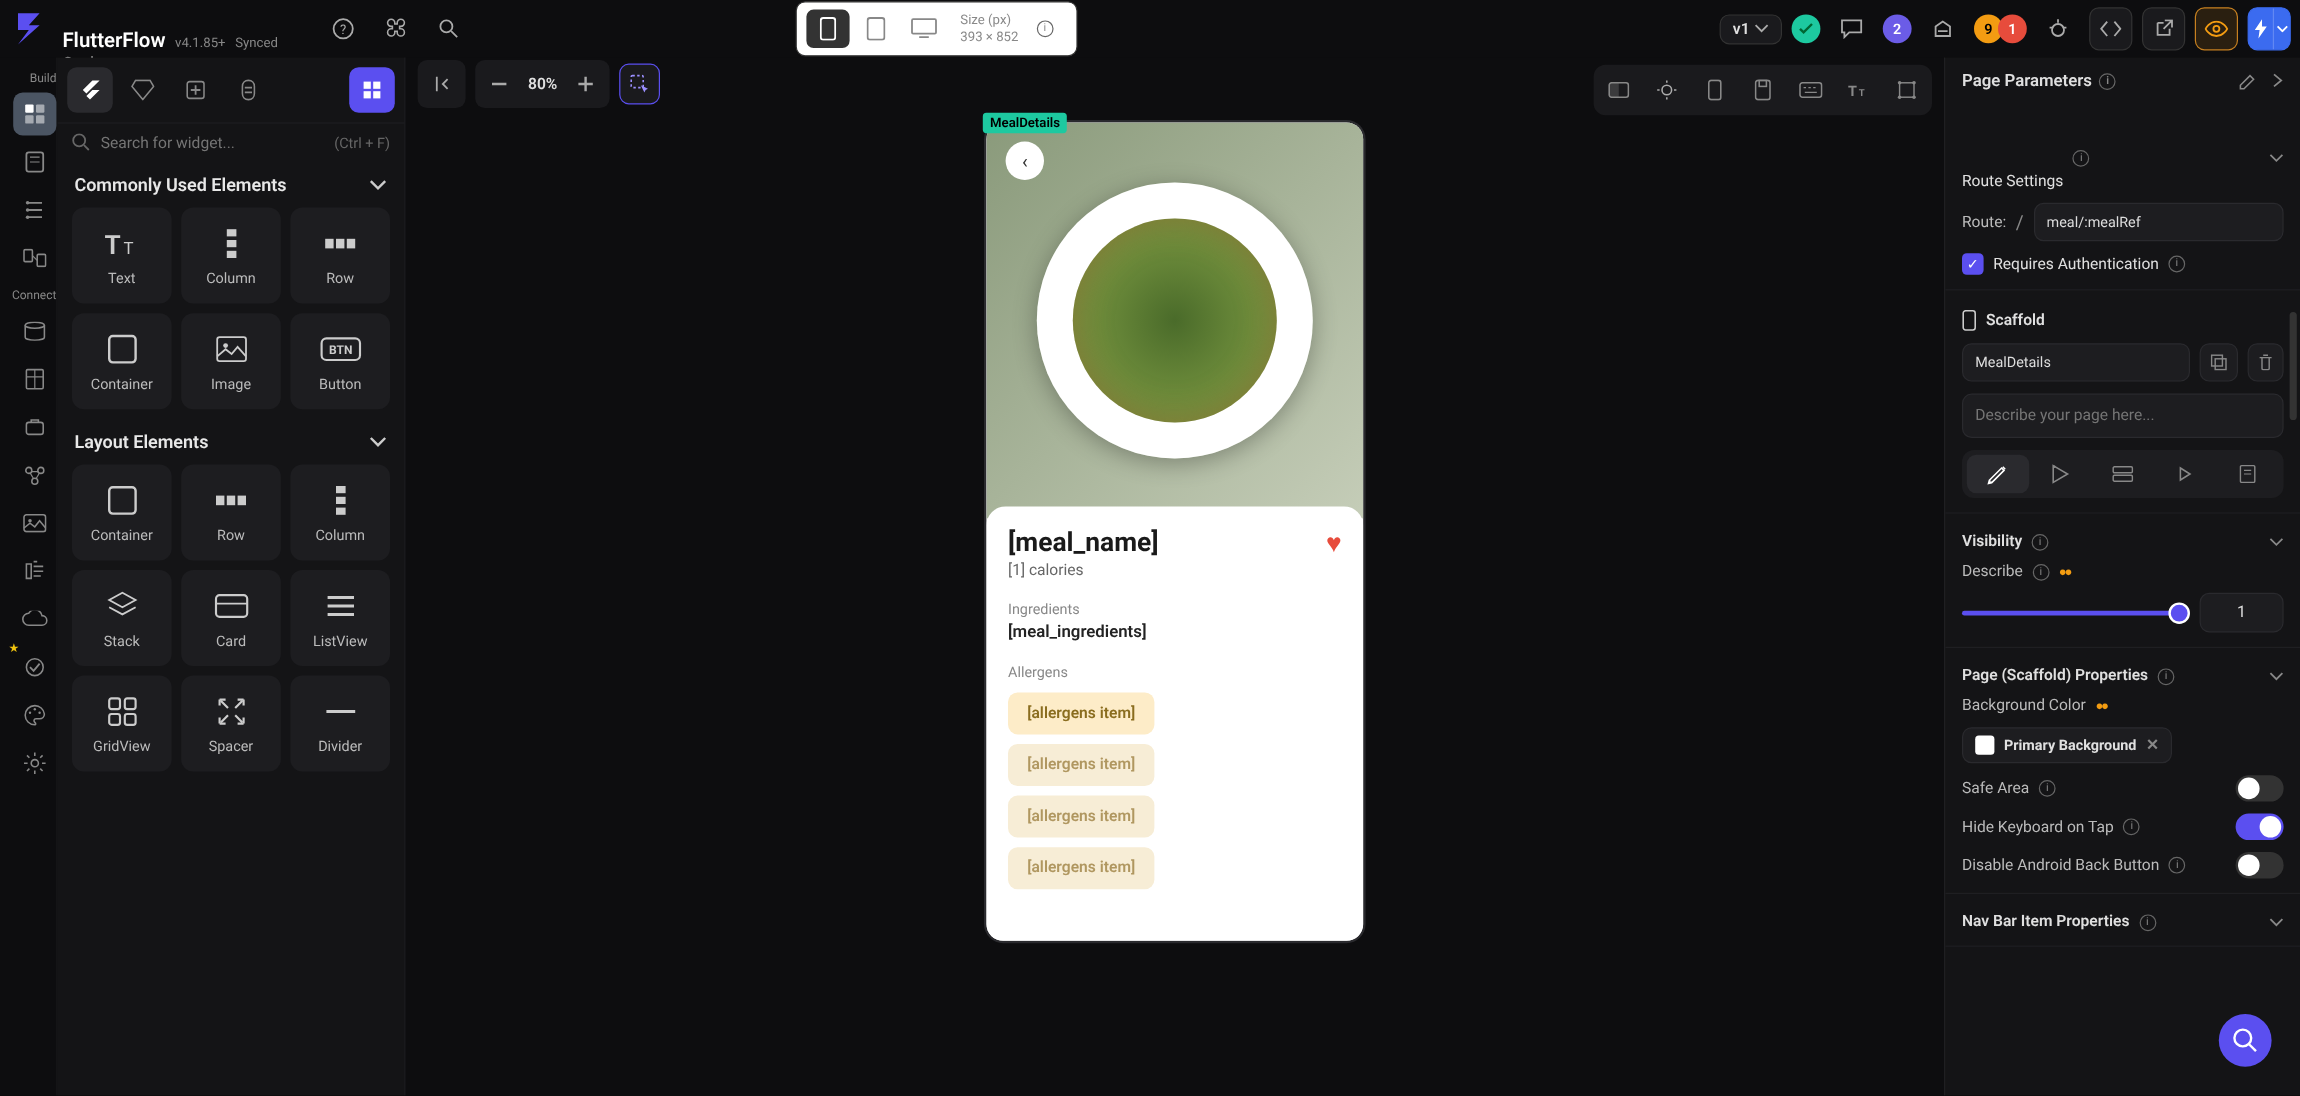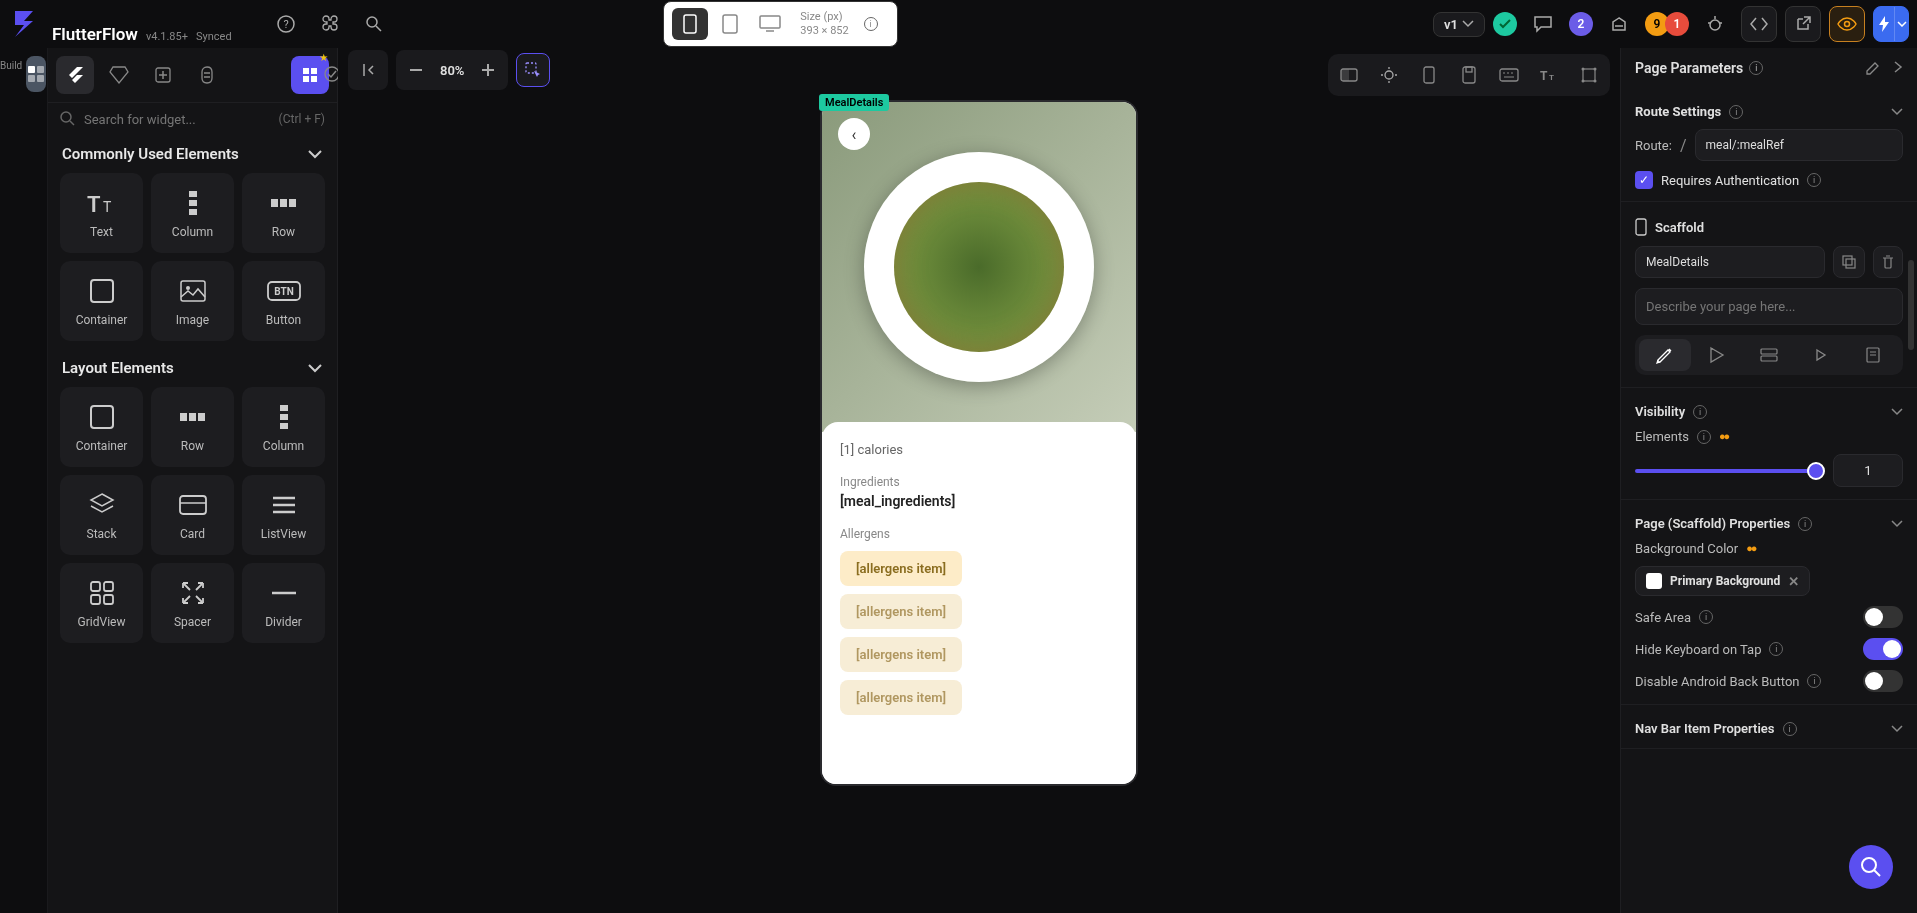--- a/index.html
+++ b/index.html
@@ -30,21 +30,21 @@
 .chip-red { width:24px;height:24px;border-radius:50%;background:#e74c3c;color:#fff;display:flex;align-items:center;justify-content:center;font-size:12px;font-weight:600;margin-left:-4px;}
 .sq-btn { width:36px;height:36px;border:1px solid #333;border-radius:8px;display:flex;align-items:center;justify-content:center;color:#aaa;cursor:pointer;background:#1a1a1d;}
 .sq-btn.orange { border-color:#c78020; background:#2a1f10; color:#f39c12;}
 .sq-btn.blue { background:#3b6bf0; border-color:#3b6bf0; color:#fff;}
 .sq-btn.blue-split { display:flex; padding:0; overflow:hidden;}
 .sq-btn.blue-split span { width:36px; height:36px; display:flex; align-items:center; justify-content:center;}
 .sq-btn.blue-split span:last-child { border-left:1px solid rgba(255,255,255,.2); width:24px;}
 
 
 .workspace { display:flex; height:calc(100% - 48px); }
-.rail { width:48px; background:#0d0d0f; border-right:1px solid #1a1a1d; display:flex; flex-direction:row; align-items:flex-start; padding-top:8px; gap:4px;}
+.rail { width:48px; background:#0d0d0f; border-right:1px solid #1a1a1d; display:flex; flex-direction:column; align-items:flex-end; padding-top:8px; gap:4px;}
 .rail-label { font-size:10px; color:#888; margin:4px 0 2px;}
 .rail .icon-btn.active { background:#4b5563; border-radius:8px;}
 .rail .star { position:relative;}
 .rail .star::before { content:"★"; position:absolute; top:-4px; left:-4px; font-size:10px; color:#f1c40f;}
 
 .widget-panel { width:290px; background:#141416; border-right:1px solid #1f1f22; display:flex; flex-direction:column; }
 .panel-head { display:flex; align-items:center; gap:6px; padding:8px; border-bottom:1px solid #1f1f22;}
 .head-tab { width:38px;height:38px;border-radius:8px;display:flex;align-items:center;justify-content:center;color:#888;cursor:pointer;}
 .head-tab.active { background:#2a2a2e; color:#fff;}
 .head-tab.accent { background:#5b4ff0; color:#fff; margin-left:auto;}
@@ -648,20 +648,24 @@
     <div class="canvas">
       <div class="phone-tag">MealDetails</div>
       <div class="phone">
         <div class="phone-img">
           <div class="plate">
               <div class="salad"></div>
             </div>
           <div class="back-pill">‹</div>
         </div>
         <div class="sheet">
+          <div class="meal-row">
+            <span class="meal-name">[meal_name]</span>
+            <span class="heart">♥</span>
+          </div>
           <div class="calories">[1] calories</div>
           <div class="sec-label">Ingredients</div>
           <div class="ingredients">[meal_ingredients]</div>
           <div class="sec-label">Allergens</div>
           <div class="allergens" id="allergens-list">
               <div class="alg-chip">[allergens item]</div>
               <div class="alg-chip faded">[allergens item]</div>
               <div class="alg-chip faded">[allergens item]</div>
               <div class="alg-chip faded">[allergens item]</div>
             </div>
@@ -683,21 +687,21 @@
         <span>
             <svg width="10" height="14" viewBox="0 0 10 14">
               <path d="M2 2l6 5-6 5" fill="none" stroke="#888" stroke-width="1.5"></path>
             </svg>
           </span>
       </div>
     </div>
 
     <div class="pp-section">
       <div class="pp-row" style="justify-content:space-between;">
-        <span style="font-weight:700;">Route Settings</span>
+        <span style="font-weight:400;margin-top:40px;">Route Settings</span>
         <span class="info-i">i</span>
         <span style="margin-left:auto;">
             <svg width="12" height="8" viewBox="0 0 12 8">
               <path d="M1 1l5 5 5-5" fill="none" stroke="#888" stroke-width="1.5"></path>
             </svg>
           </span>
       </div>
       <div class="pp-row">
         <span class="pp-label">Route:</span>
         <span class="pp-slash">/</span>
@@ -770,21 +774,21 @@
       <div class="pp-row" style="justify-content:space-between;">
         <span style="font-weight:600;">Visibility</span>
         <span class="info-i">i</span>
         <span style="margin-left:auto;">
             <svg width="12" height="8" viewBox="0 0 12 8">
               <path d="M1 1l5 5 5-5" fill="none" stroke="#888" stroke-width="1.5"></path>
             </svg>
           </span>
       </div>
       <div class="pp-row">
-        <span class="pp-label">Elements</span>
+        <span class="pp-label">Describe</span>
         <span class="info-i">i</span>
         <span class="link-dots">●●</span>
       </div>
       <div class="slider-row">
         <div class="slider"></div>
         <input class="pp-input-sm" style="width: 70px; text-align: center;" value="1">
       </div>
     </div>
 
     <div class="pp-section">

